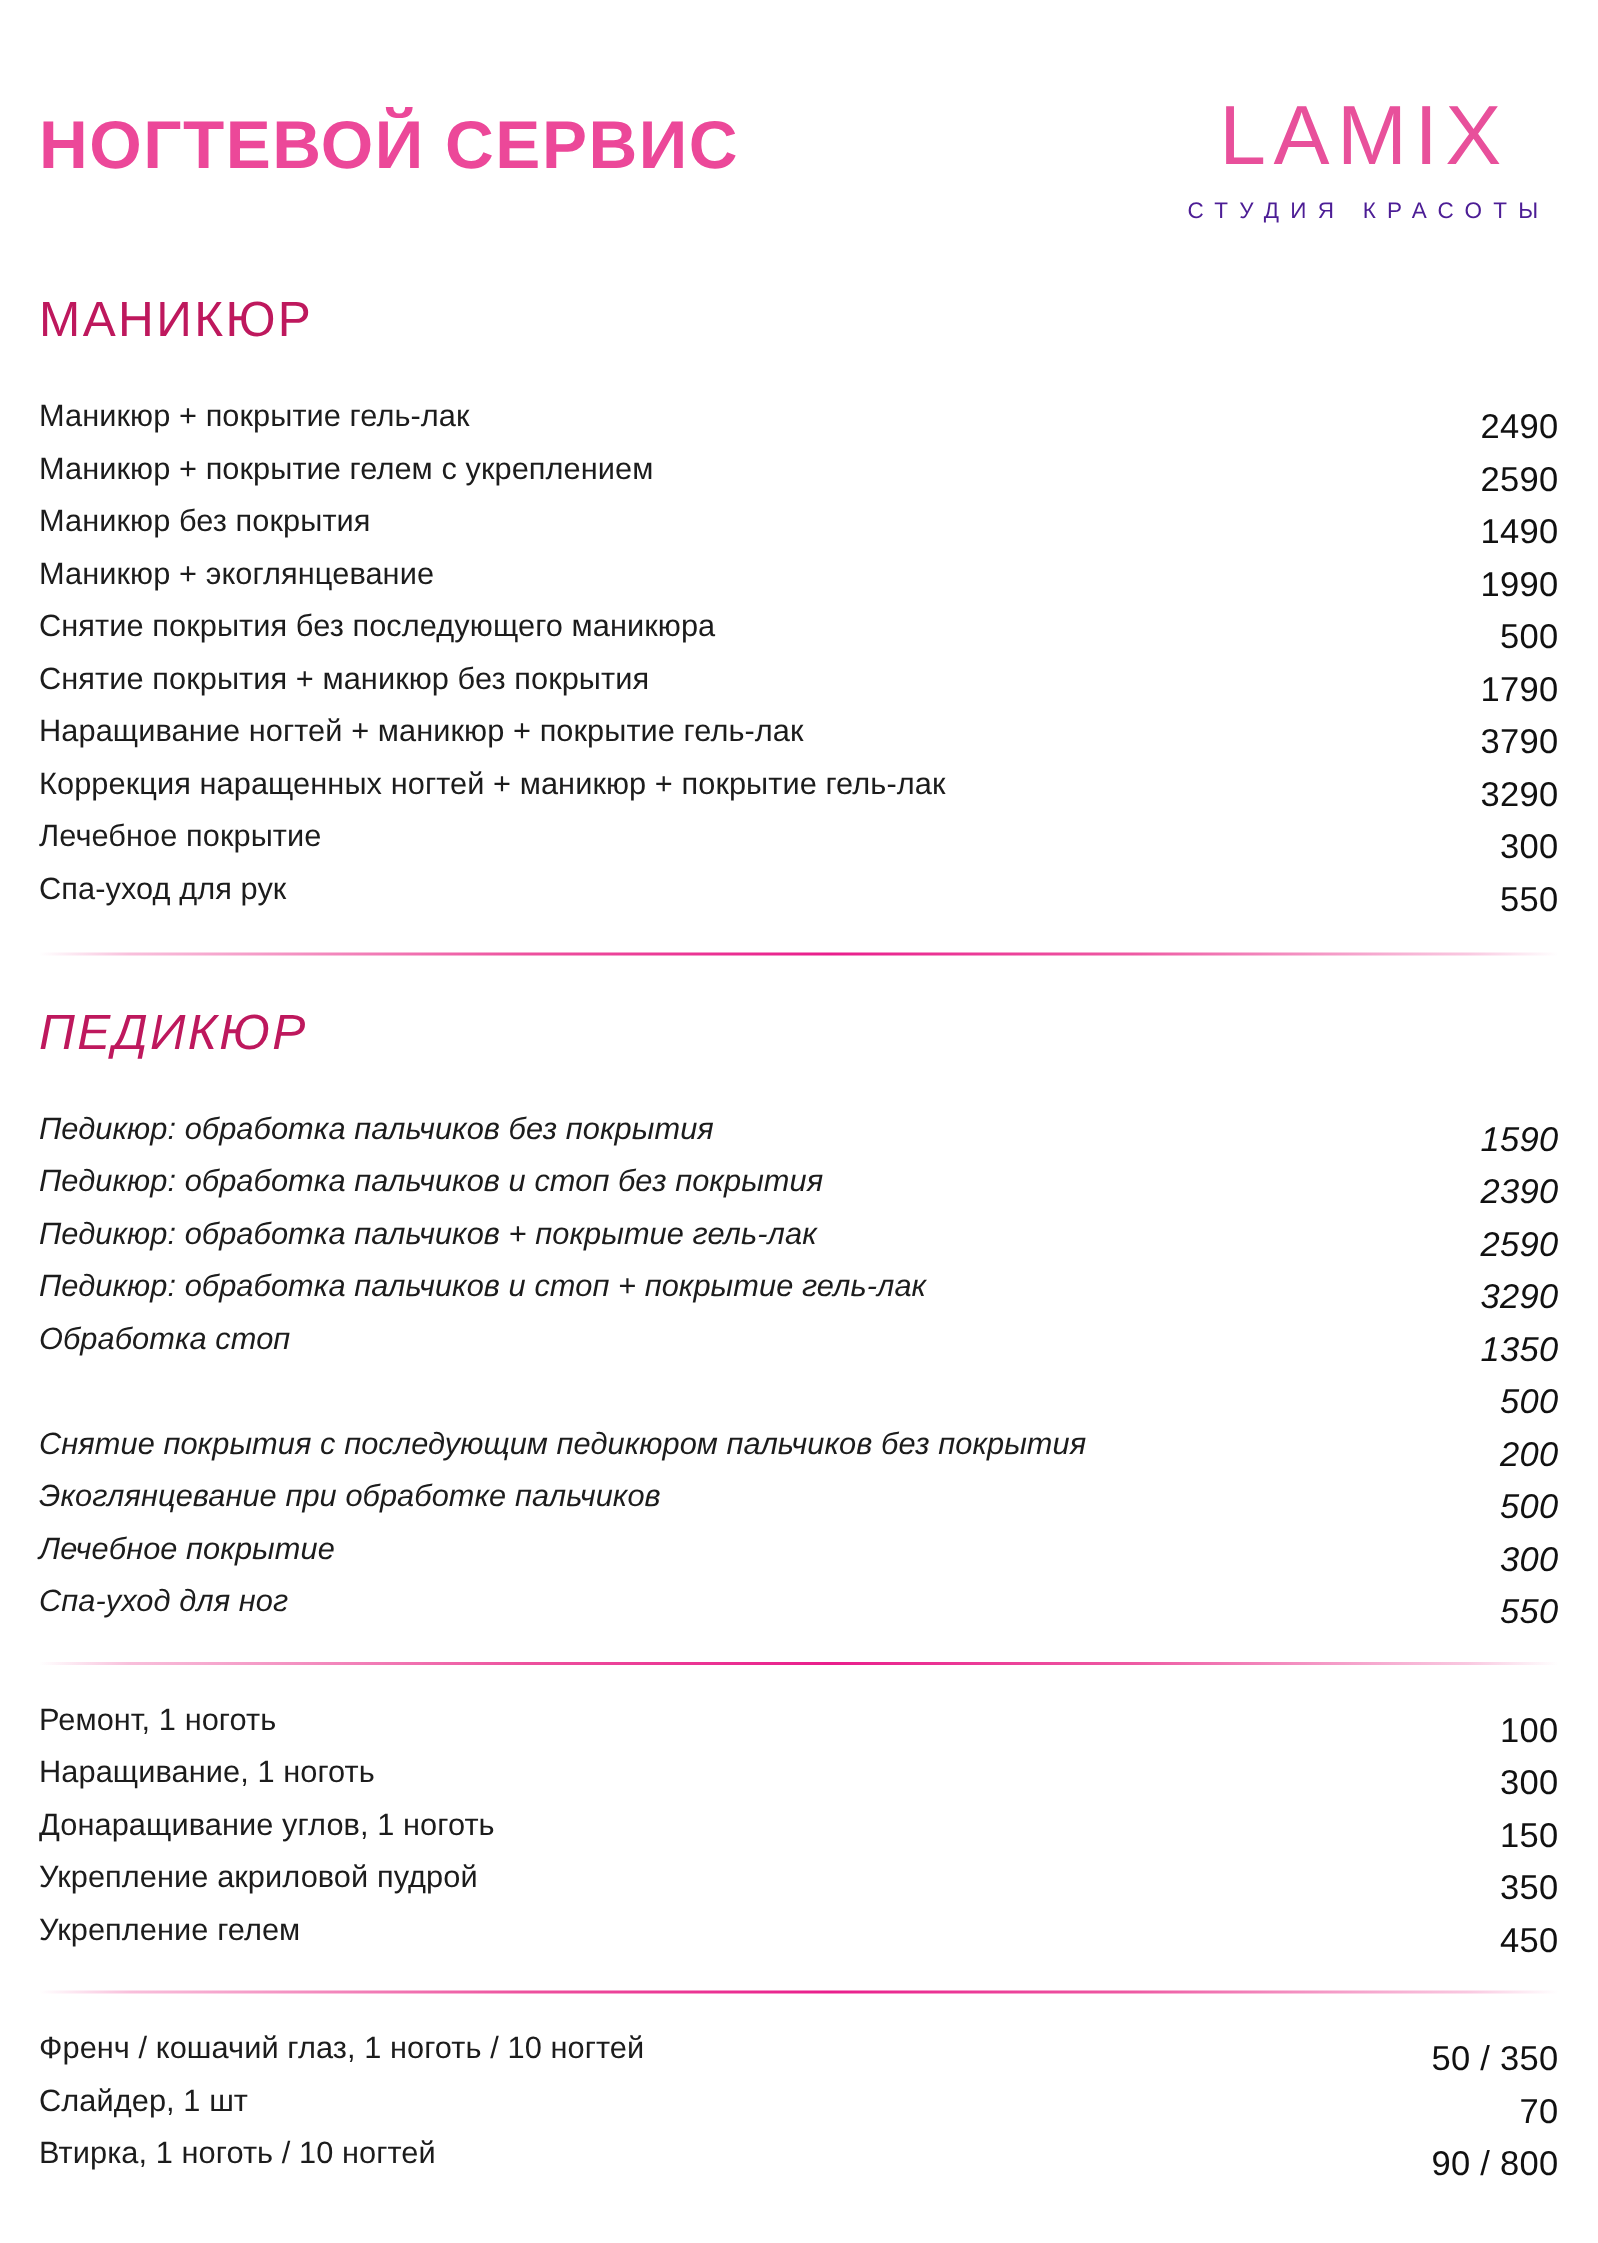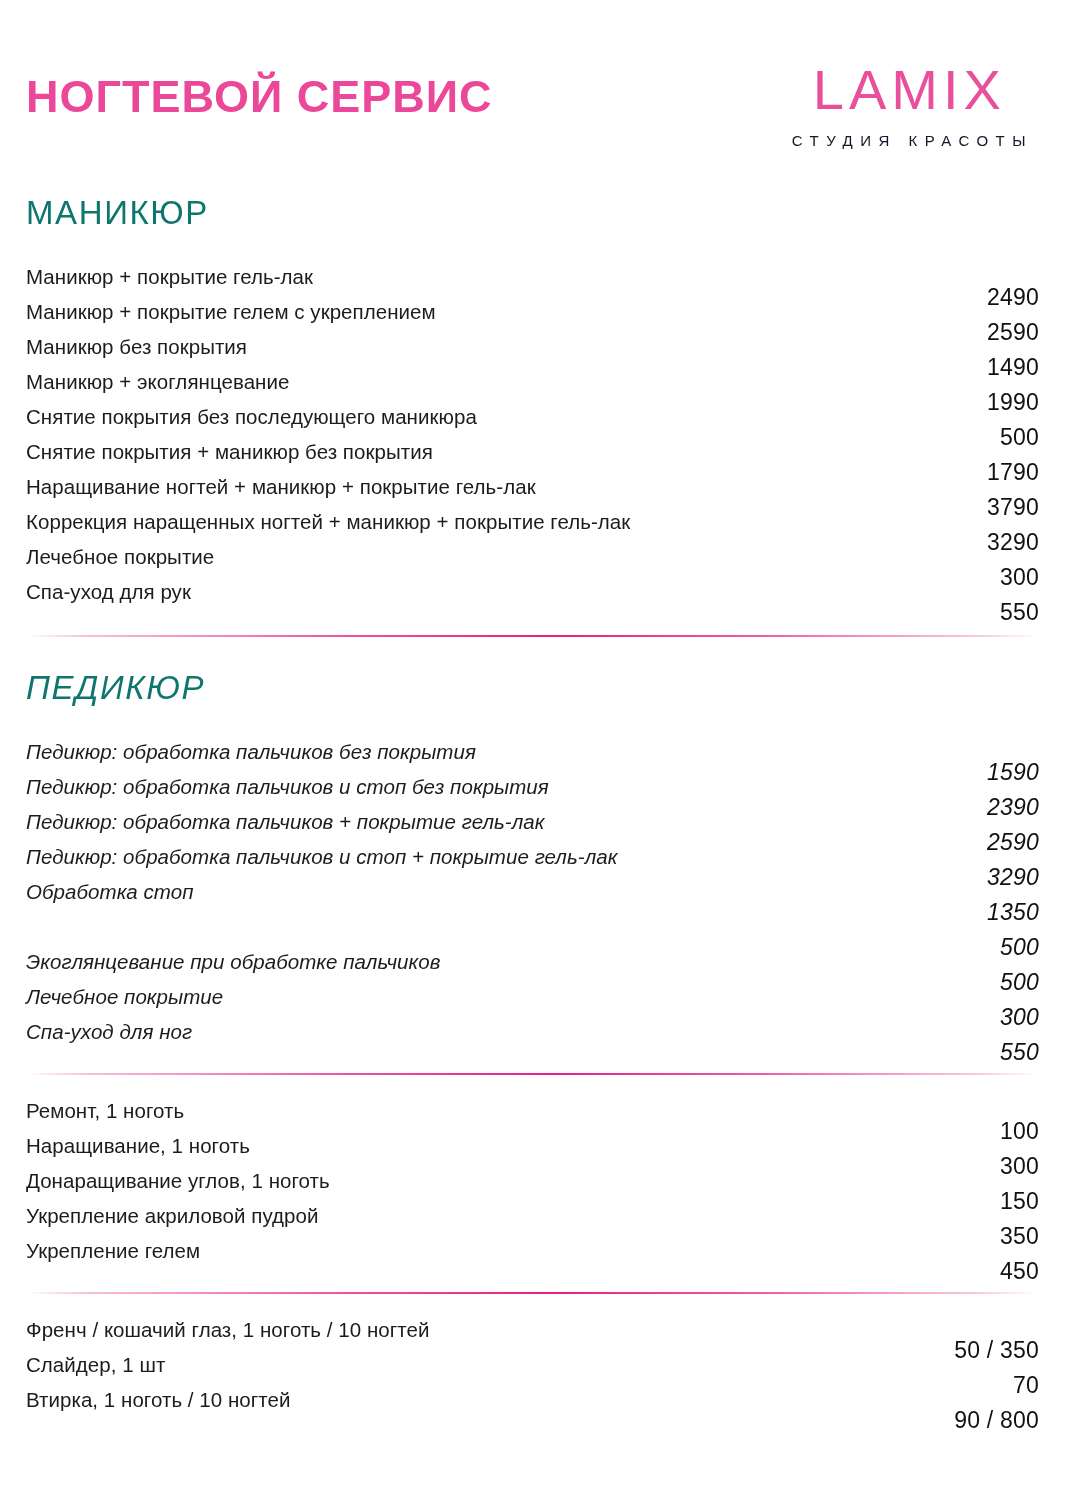--- a/index.html
+++ b/index.html
@@ -53,32 +53,32 @@
     font-weight: 400;
     letter-spacing: 5px;
     color: #e8509b;
     line-height: 1;
     white-space: nowrap;
   }
   .brand-sub {
     font-size: 15px;
     font-weight: 400;
     letter-spacing: 7.5px;
-    color: #0f172a;
+    color: #4c1d95;
     margin-top: 14px;
     padding-left: 6px;
     white-space: nowrap;
   }
 
   
   .section-title {
     font-size: 33px;
     font-weight: 300;
     letter-spacing: 1.6px;
-    color: #0f766e;
+    color: #be185d;
     margin: 0;
     line-height: 1;
   }
 
   .sect-manicure  { margin-top: 78px; }
   .sect-pedicure  { margin-top: 34px; font-style: italic; }
 
   .rows {
     margin-top: 34px;
   }
@@ -99,21 +99,21 @@
   }
   .row-dots { flex: 1 1 auto; }
   .row-price {
     font-size: 23px;
     font-weight: 400;
     color: #111111;
     letter-spacing: 0.2px;
     white-space: nowrap;
     text-align: right;
     position: relative;
-    top: 21px;
+    top: 8px;
   }
 
   
   .divider {
     height: 2px;
     margin: 0;
     background: linear-gradient(to right,
         rgba(236,72,153,0.00)  0%,
         rgba(236,72,153,0.35)  6%,
         rgba(236,72,153,0.95) 32%,
@@ -223,20 +223,25 @@
       <div class="row">
         <span class="row-label">Обработка стоп</span>
         <span class="row-dots"></span>
         <span class="row-price">1350</span>
       </div>
       <div class="row">
         <span class="row-dots"></span>
         <span class="row-price">500</span>
       </div>
       <div class="row">
+        <span class="row-label">Снятие покрытия с последующим педикюром пальчиков без покрытия</span>
+        <span class="row-dots"></span>
+        <span class="row-price">200</span>
+      </div>
+      <div class="row">
         <span class="row-label">Экоглянцевание при обработке пальчиков</span>
         <span class="row-dots"></span>
         <span class="row-price">500</span>
       </div>
       <div class="row">
         <span class="row-label">Лечебное покрытие</span>
         <span class="row-dots"></span>
         <span class="row-price">300</span>
       </div>
       <div class="row">

